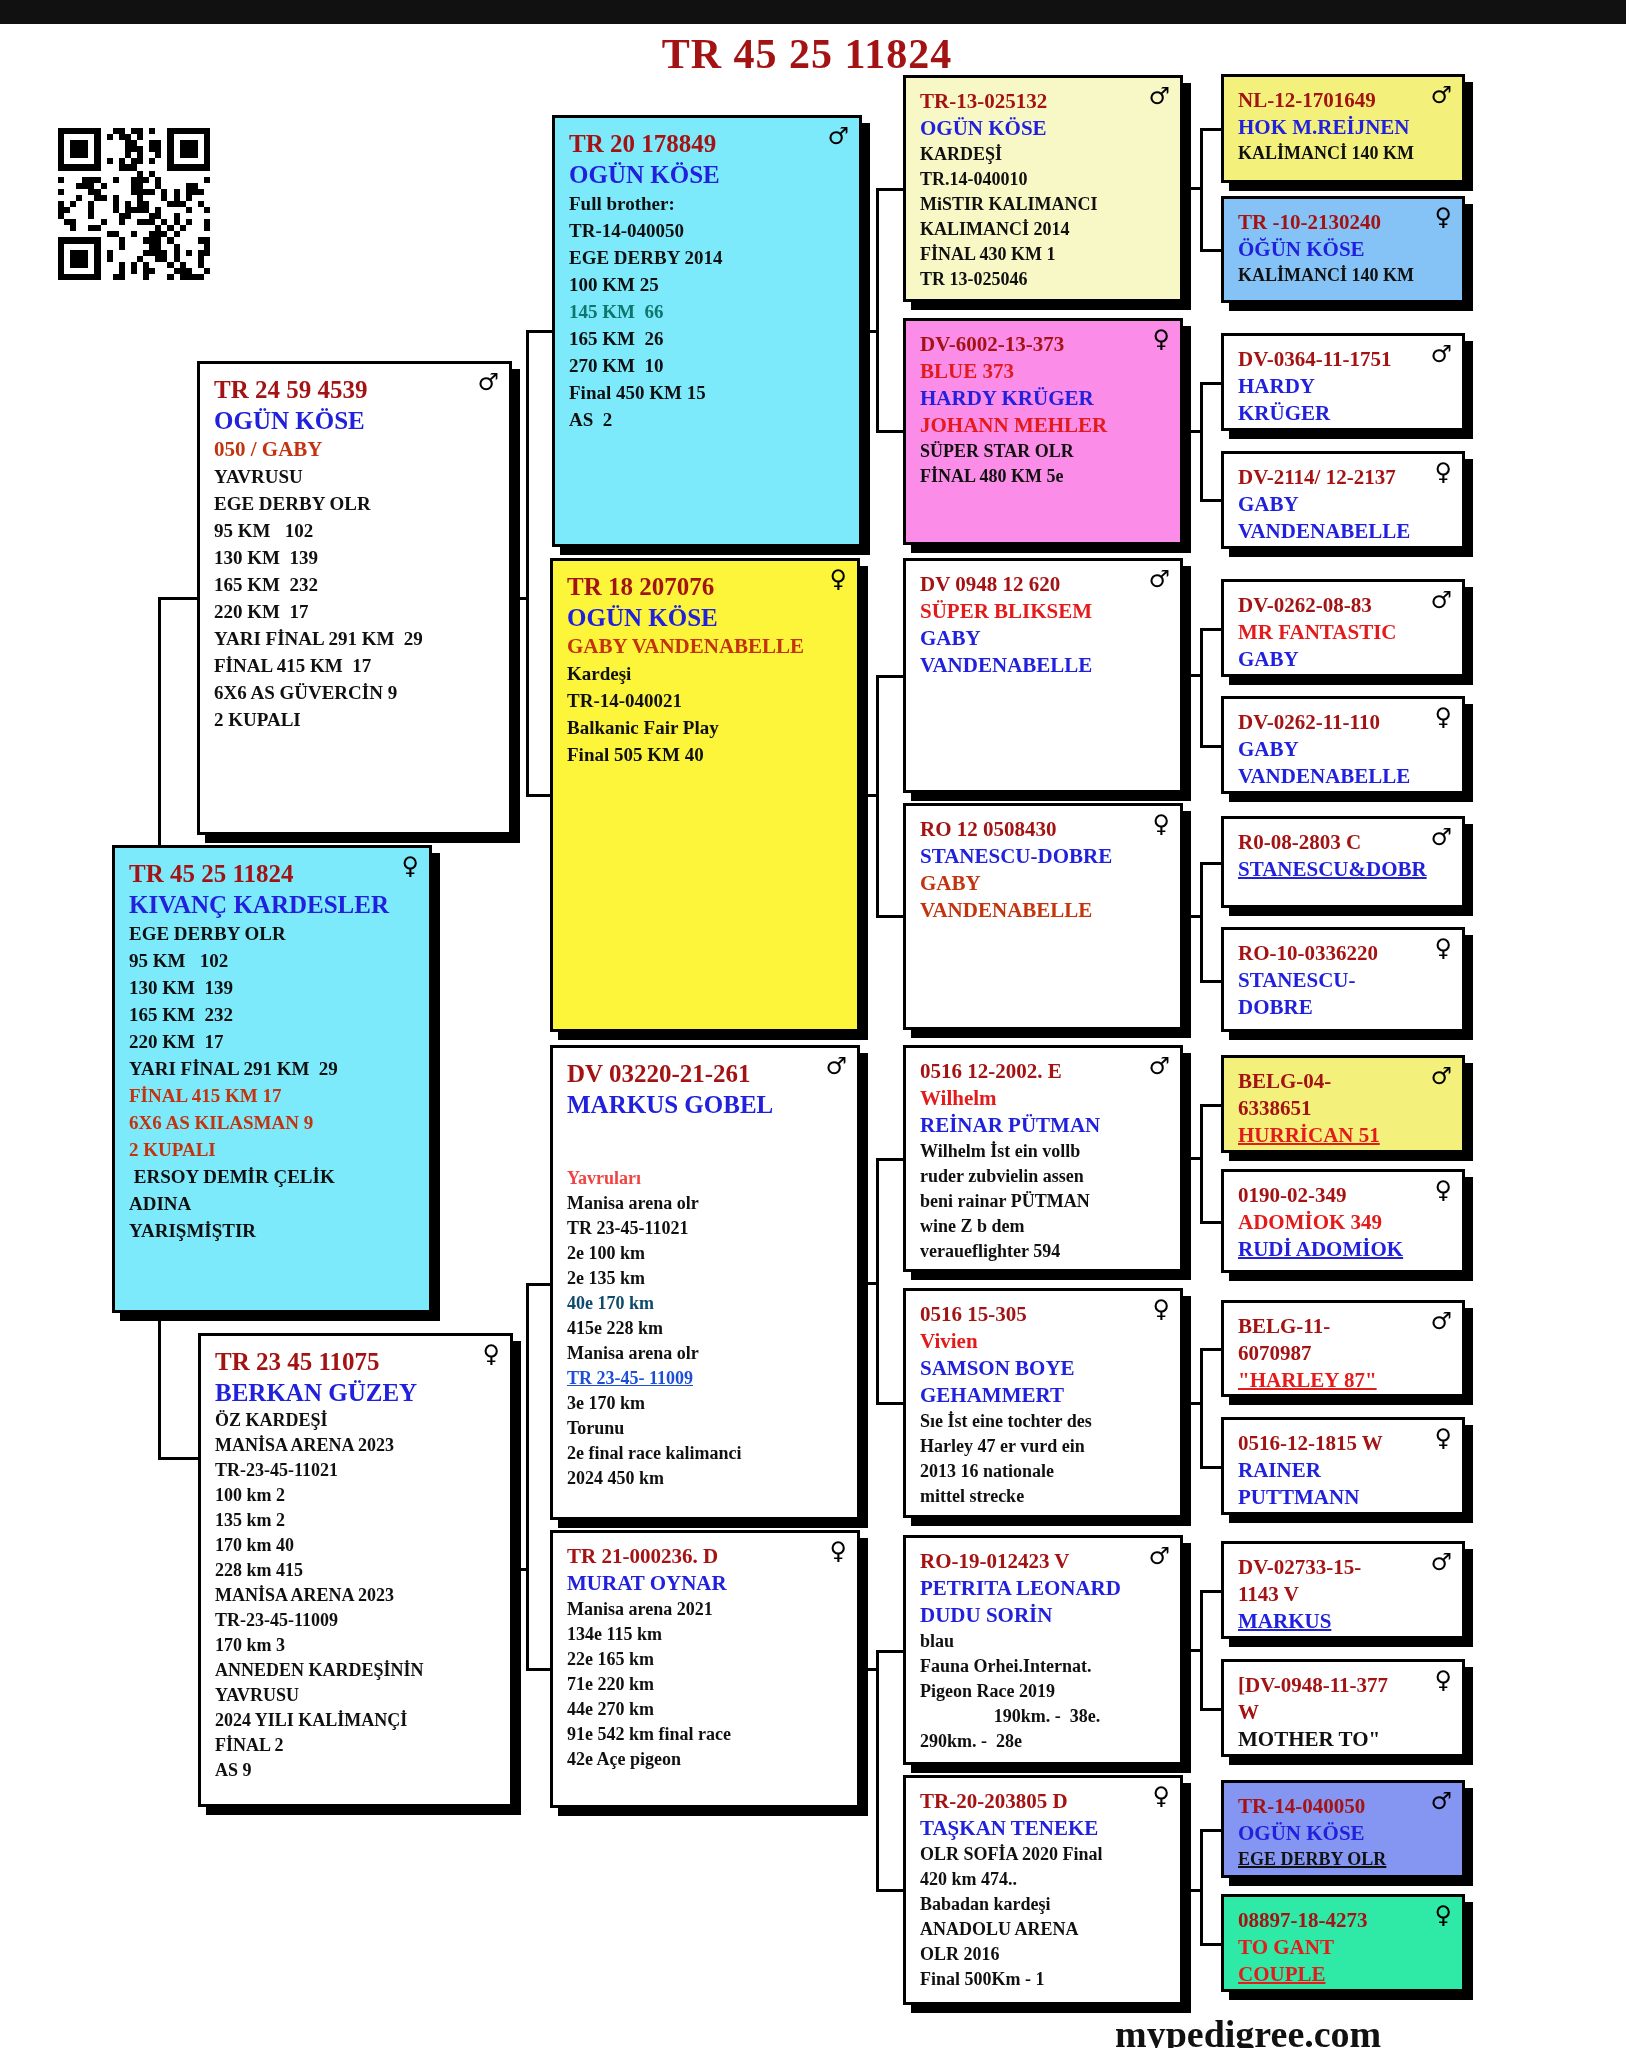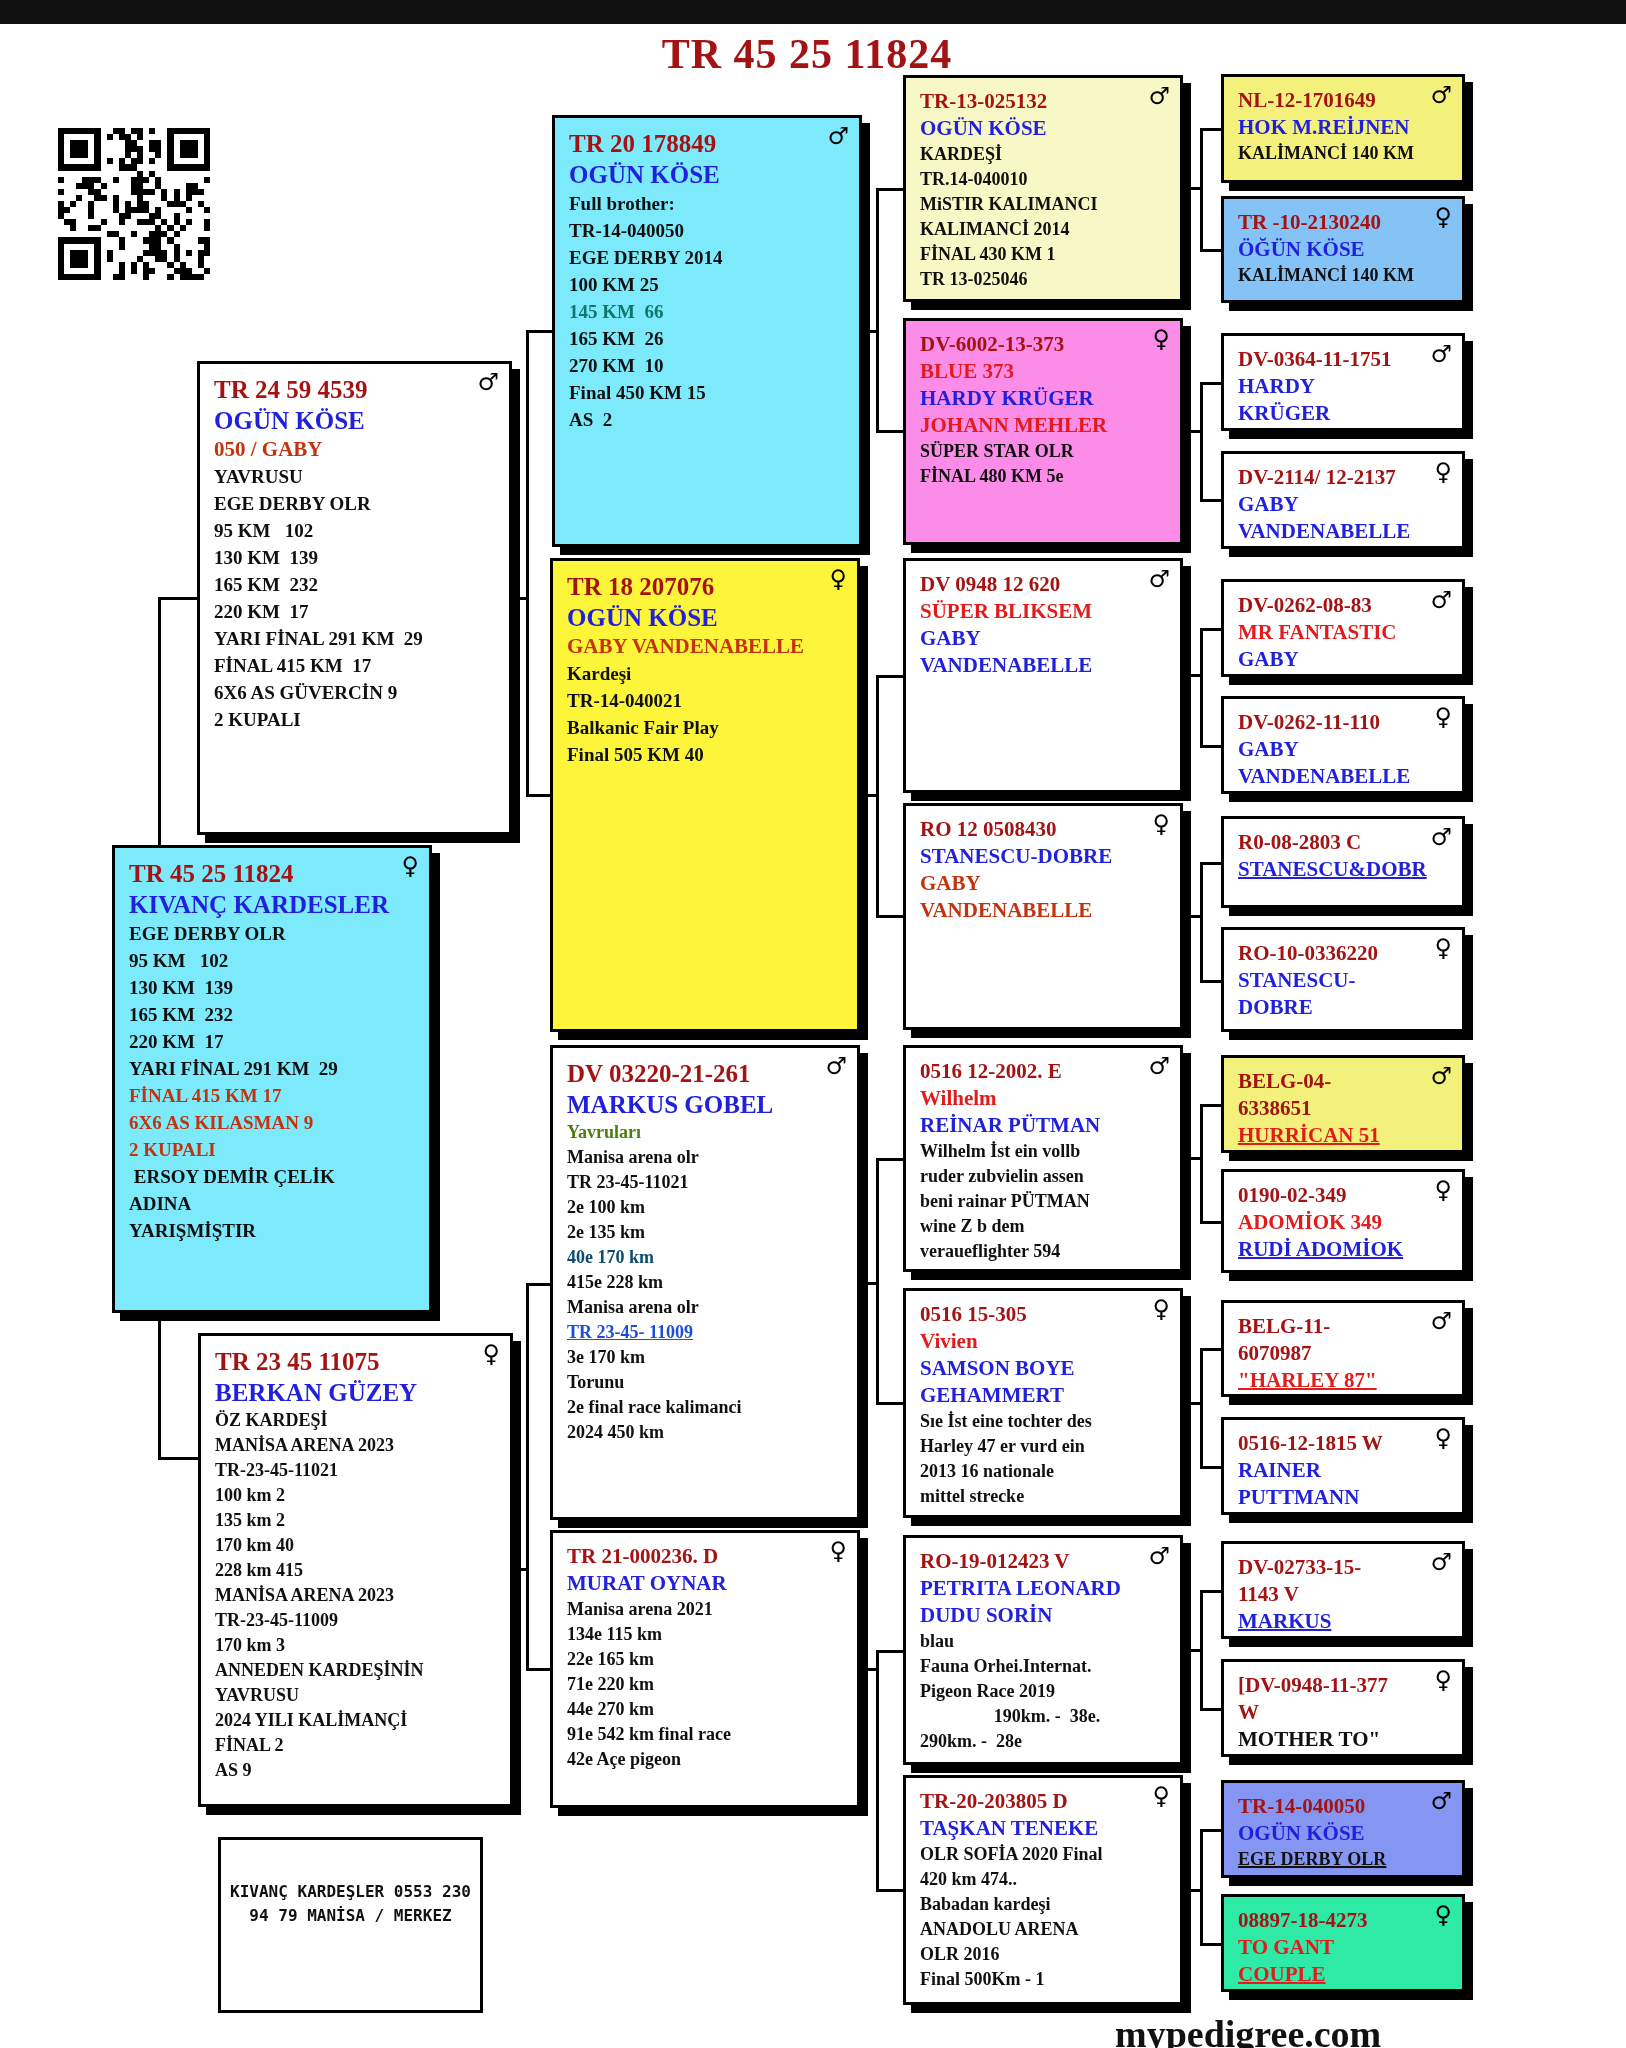--- a/index.html
+++ b/index.html
@@ -358,21 +358,21 @@
         <span class="ln s-lg" style="color: rgb(194, 51, 14);">GABY VANDENABELLE</span>
         <span class="ln s-md" style="color: rgb(16, 16, 16);">Kardeşi</span>
         <span class="ln s-md" style="color: rgb(16, 16, 16);">TR-14-040021</span>
         <span class="ln s-md" style="color: rgb(16, 16, 16);">Balkanic Fair Play</span>
         <span class="ln s-md" style="color: rgb(16, 16, 16);">Final 505 KM 40</span>
       </div>
       <div class="pbox" style="left: 550px; top: 1045px; width: 310px; height: 475px; background: rgb(255, 255, 255);">
         <span class="gsym">♂</span>
         <span class="ln s-xl" style="color: rgb(164, 19, 19);">DV 03220-21-261</span>
         <span class="ln s-xl" style="color: rgb(33, 33, 221);">MARKUS GOBEL</span>
-        <span class="ln s-sm" style="color: #4d7c0f;">Yavruları</span>
+        <span class="ln s-sm" style="color: #ef4444; margin-top: 46px;">Yavruları</span>
         <span class="ln s-sm" style="color: rgb(16, 16, 16);">Manisa arena olr</span>
         <span class="ln s-sm" style="color: rgb(16, 16, 16);">TR 23-45-11021</span>
         <span class="ln s-sm" style="color: rgb(16, 16, 16);">2e 100 km</span>
         <span class="ln s-sm" style="color: rgb(16, 16, 16);">2e 135 km</span>
         <span class="ln s-sm" style="color: #0c4a6e;">40e 170 km</span>
         <span class="ln s-sm" style="color: rgb(16, 16, 16);">415e 228 km</span>
         <span class="ln s-sm" style="color: rgb(16, 16, 16);">Manisa arena olr</span>
         <span class="ln s-sm" style="color: #1d4ed8; text-decoration: underline;">TR 23-45- 11009</span>
         <span class="ln s-sm" style="color: rgb(16, 16, 16);">3e 170 km</span>
         <span class="ln s-sm" style="color: rgb(16, 16, 16);">Torunu</span>
@@ -559,19 +559,14 @@
         <span class="ln s-lg" style="color: rgb(33, 33, 221);">OGÜN KÖSE</span>
         <span class="ln s-sm u" style="color: rgb(16, 16, 16);">EGE DERBY OLR</span>
       </div>
       <div class="pbox" style="left: 1221px; top: 1894px; width: 244px; height: 98px; background: rgb(47, 233, 166);">
         <span class="gsym">♀</span>
         <span class="ln s-lg" style="color: rgb(164, 19, 19);">08897-18-4273</span>
         <span class="ln s-lg" style="color: rgb(227, 27, 27);">TO GANT</span>
         <span class="ln s-lg u" style="color: rgb(227, 27, 27);">COUPLE</span>
       </div>
     </div>
-  <div id="contact-box">
-    <span class="ln">KIVANÇ KARDEŞLER</span>
-    <span class="ln">0553 230 94 79</span>
-    <span class="ln">MANİSA / MERKEZ</span>
-  </div>
   <div id="watermark">mypedigree.com</div>
 </div>
 
 </body></html>

